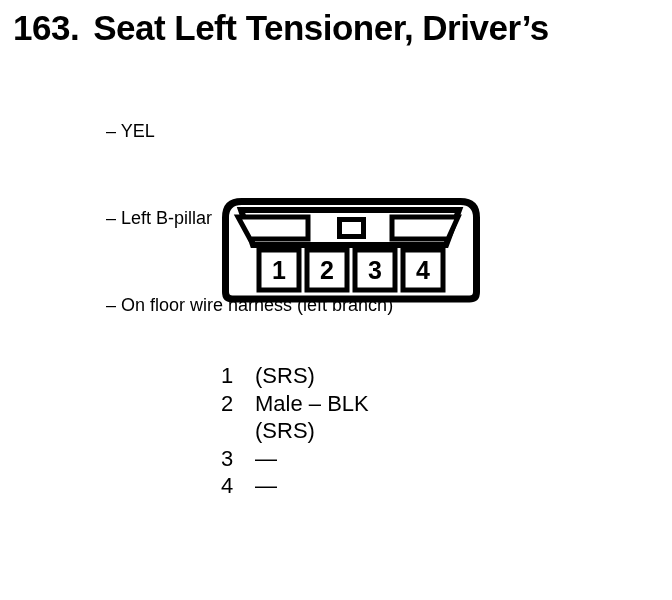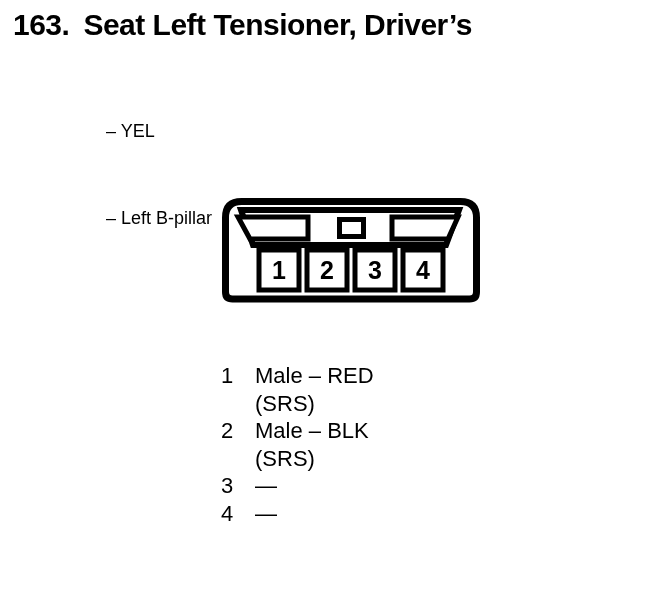--- a/index.html
+++ b/index.html
@@ -17,21 +17,21 @@
     overflow: hidden;
   }
 
   
   .heading {
     position: absolute;
     left: 13px;
     top: 10px;
     display: flex;
     gap: 14px;
-    font-size: 30px;
+    font-size: 35px;
     font-weight: bold;
     letter-spacing: -0.5px;
     white-space: nowrap;
     line-height: 1;
   }
 
   
   .details {
     position: absolute;
     left: 106px;
@@ -75,20 +75,21 @@
 <div class="page">
 
   <div class="heading">
     <span>163.</span>
     <span>Seat Left Tensioner, Driver’s</span>
   </div>
 
   <div class="details">
     <div>– YEL</div>
     <div>– Left B-pillar</div>
+    <div>– On floor wire harness (left branch)</div>
   </div>
 
   <div class="connector-wrap">
     <svg width="266" height="118" viewBox="0 0 266 118" xmlns="http://www.w3.org/2000/svg">
 
       <path d="M 23.5 8.5 H 242.5 Q 258.5 8.5 258.5 24.5 V 99 Q 258.5 106 251.5 106 H 14.5 Q 7.5 106 7.5 99 V 24.5 Q 7.5 8.5 23.5 8.5 Z" fill="none" stroke="#000000" stroke-width="7"></path>
 
       <polygon points="23,17 241,17 228,52 35,52" fill="none" stroke="#000000" stroke-width="6"></polygon>
 
       <polygon points="20,24 90,24 90,46 32,46" fill="#ffffff" stroke="#000000" stroke-width="5"></polygon>
@@ -107,21 +108,20 @@
       <text x="157" y="86" text-anchor="middle" font-family="Liberation Sans, DejaVu Sans, sans-serif" font-size="25" font-weight="bold" fill="#000000">3</text>
       <text x="205" y="86" text-anchor="middle" font-family="Liberation Sans, DejaVu Sans, sans-serif" font-size="25" font-weight="bold" fill="#000000">4</text>
     </svg>
   </div>
 
   <div class="pin-table">
 
     <div class="pin-entry">
       <span class="pin-num">1</span>
       <div class="pin-lines">
-        <div>Male – RED</div>
         <div>(SRS)</div>
       </div>
     </div>
 
     <div class="pin-entry">
       <span class="pin-num">2</span>
       <div class="pin-lines">
         <div>Male – BLK</div>
         <div>(SRS)</div>
       </div>

